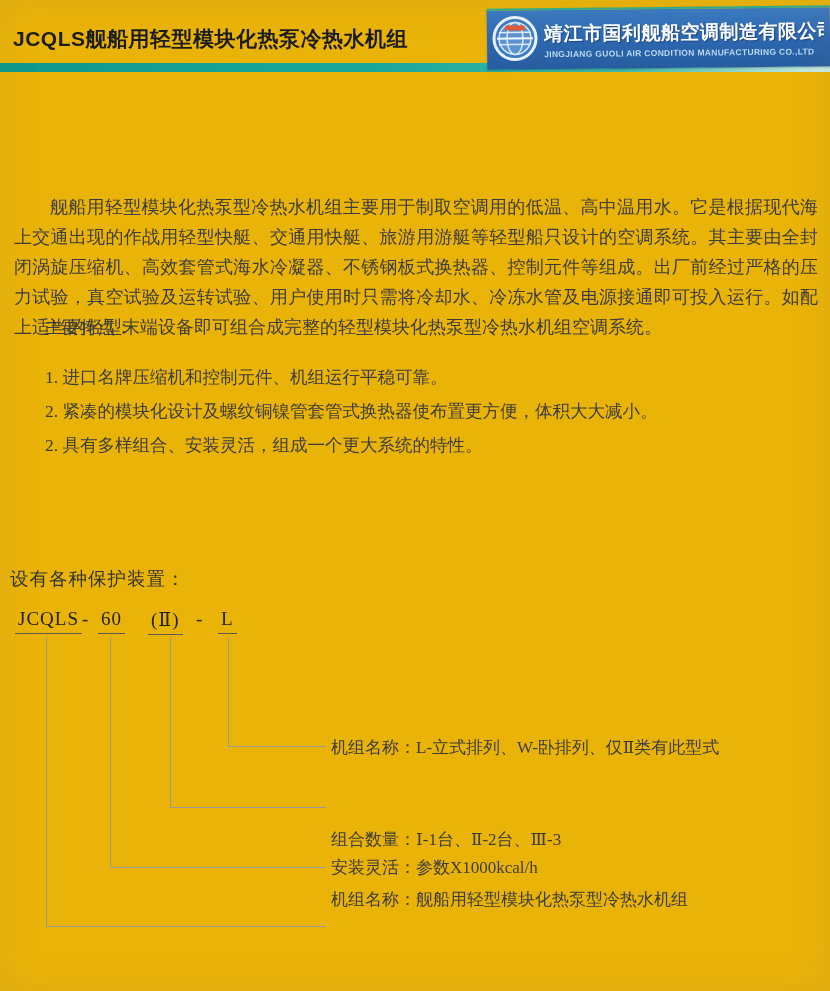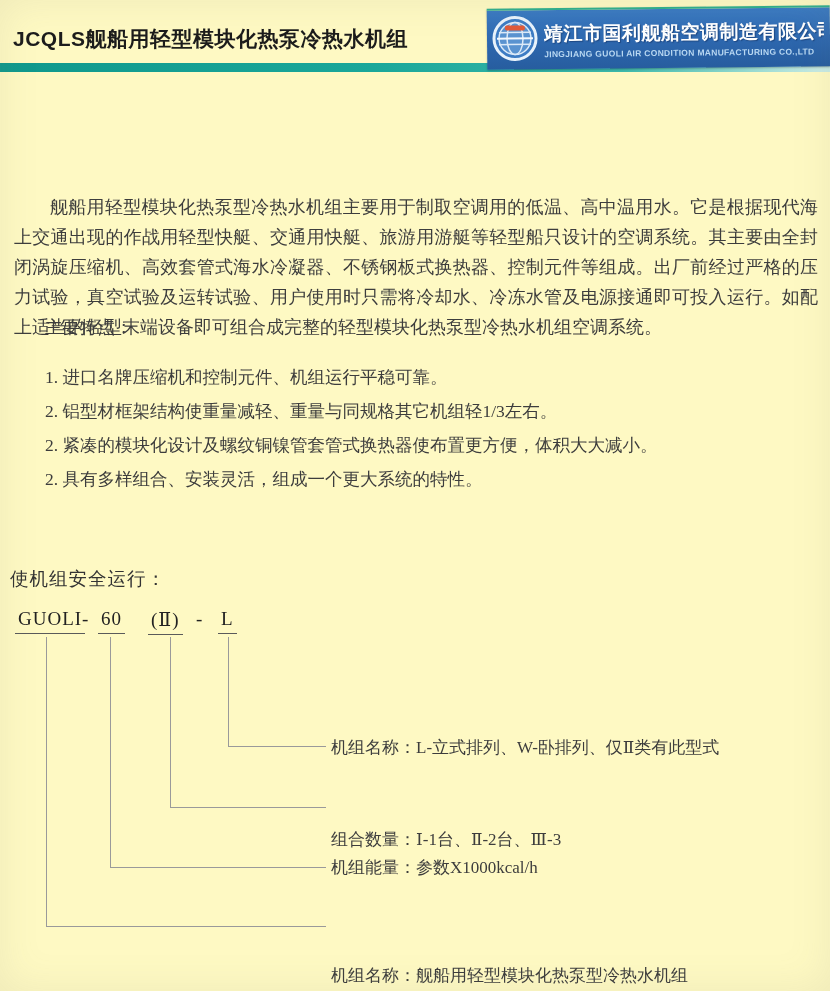--- a/index.html
+++ b/index.html
@@ -5,21 +5,21 @@
   * { margin: 0; padding: 0; box-sizing: border-box; }
   html, body { width: 830px; }
   body {
     font-family: "Liberation Serif", "DejaVu Serif", serif;
     background: #e9e8e4;
   }
   .page {
     position: relative;
     width: 830px;
     height: 991px;
-    background: #fef9c3;
+    background: #eab308;
     overflow: hidden;
     color: #3a3a3a;
   }
   
   .page::after {
     content: "";
     position: absolute; inset: 0;
     pointer-events: none;
     box-shadow: inset 0 0 40px rgba(120,120,110,0.12);
   }
@@ -134,21 +134,21 @@
   .code-label {
     position: absolute;
     left: 331px;
     font-size: 17px;
     color: #3d3d3d;
     white-space: nowrap;
   }
   .lbl-0 { top: 736px; }
   .lbl-1 { top: 796px; margin-top: 32px; }
   .lbl-2 { top: 856px; }
-  .lbl-3 { top: 964px; }
+  .lbl-3 { top: 888px; }
 </style>
 </head>
 <body>
 
 <div class="page">
 
   <div class="doc-title">JCQLS舰船用轻型模块化热泵冷热水机组</div>
   <div class="accent-bar"></div>
 
   <div class="banner">
@@ -167,39 +167,38 @@
       <div class="banner-cn">靖江市国利舰船空调制造有限公司</div>
       <div class="banner-en">JINGJIANG GUOLI AIR CONDITION MANUFACTURING CO.,LTD</div>
     </div>
   </div>
 
   <p class="intro">舰船用轻型模块化热泵型冷热水机组主要用于制取空调用的低温、高中温用水。它是根据现代海上交通出现的作战用轻型快艇、交通用快艇、旅游用游艇等轻型船只设计的空调系统。其主要由全封闭涡旋压缩机、高效套管式海水冷凝器、不锈钢板式换热器、控制元件等组成。出厂前经过严格的压力试验，真空试验及运转试验、用户使用时只需将冷却水、冷冻水管及电源接通即可投入运行。如配上适当的轻型末端设备即可组合成完整的轻型模块化热泵型冷热水机组空调系统。</p>
 
   <div class="features">
     <div class="features-heading">主要特点：</div>
     <div class="feature-item">1. 进口名牌压缩机和控制元件、机组运行平稳可靠。</div>
-    <div class="feature-item">2. 铝型材框架结构使重量减轻、重量与同规格其它机组轻1/3左右。</div>
     <div class="feature-item">2. 紧凑的模块化设计及螺纹铜镍管套管式换热器使布置更方便，体积大大减小。</div>
     <div class="feature-item">2. 具有多样组合、安装灵活，组成一个更大系统的特性。</div>
   </div>
 
-  <div class="model-heading">使机组安全运行：</div>
+  <div class="model-heading">设有各种保护装置：</div>
 
   <div class="model-code">
-    <span class="code-part code-underlined cp-0">GUOLI</span>
+    <span class="code-part code-underlined cp-0">JCQLS</span>
     <span class="code-part cp-1">-</span>
     <span class="code-part code-underlined cp-2">60</span>
     <span class="code-part code-underlined cp-3">(Ⅱ)</span>
     <span class="code-part cp-4">-</span>
     <span class="code-part code-underlined cp-5">L</span>
   </div>
 
   <div class="connector conn-l"></div>
   <div class="connector conn-ii"></div>
   <div class="connector conn-60"></div>
   <div class="connector conn-name"></div>
 
   <div class="code-label lbl-0">机组名称：L-立式排列、W-卧排列、仅Ⅱ类有此型式</div>
   <div class="code-label lbl-1">组合数量：Ⅰ-1台、Ⅱ-2台、Ⅲ-3</div>
-  <div class="code-label lbl-2">机组能量：参数X1000kcal/h</div>
+  <div class="code-label lbl-2">安装灵活：参数X1000kcal/h</div>
   <div class="code-label lbl-3">机组名称：舰船用轻型模块化热泵型冷热水机组</div>
 
 </div>
 
 </body></html>

